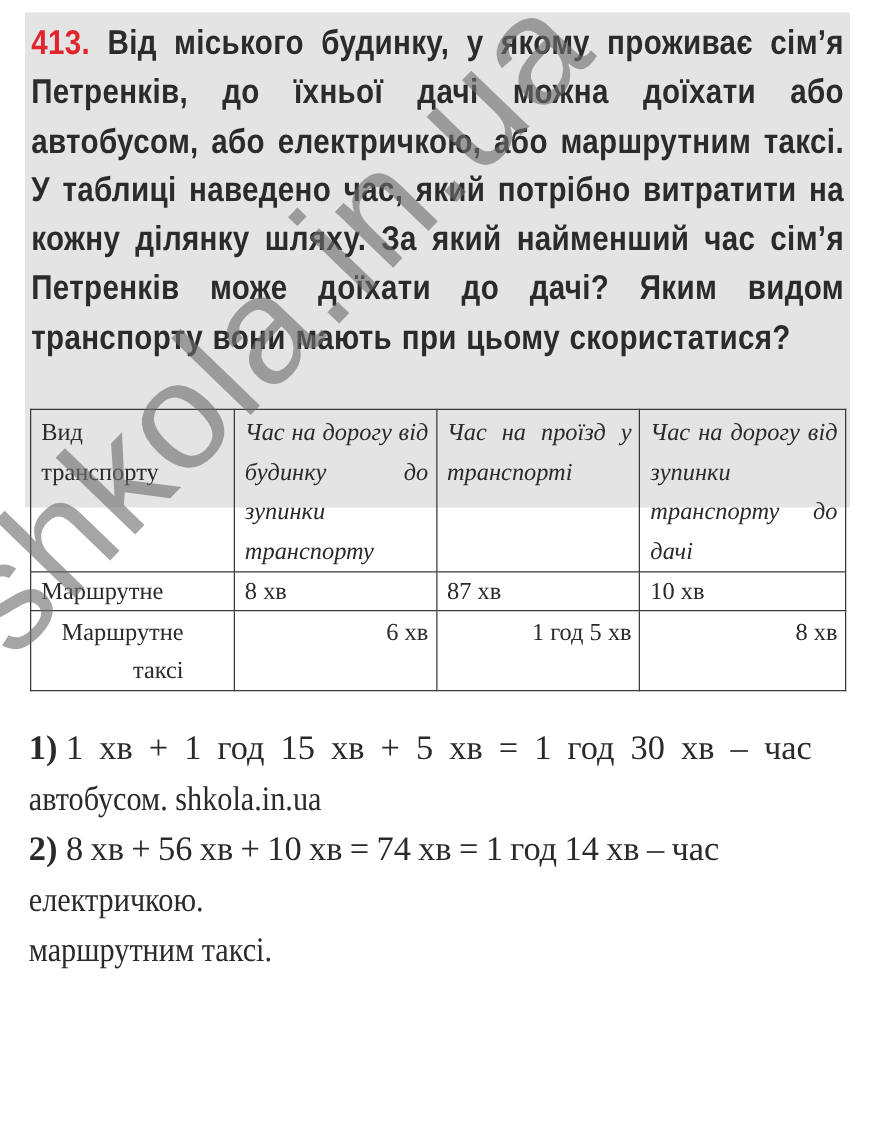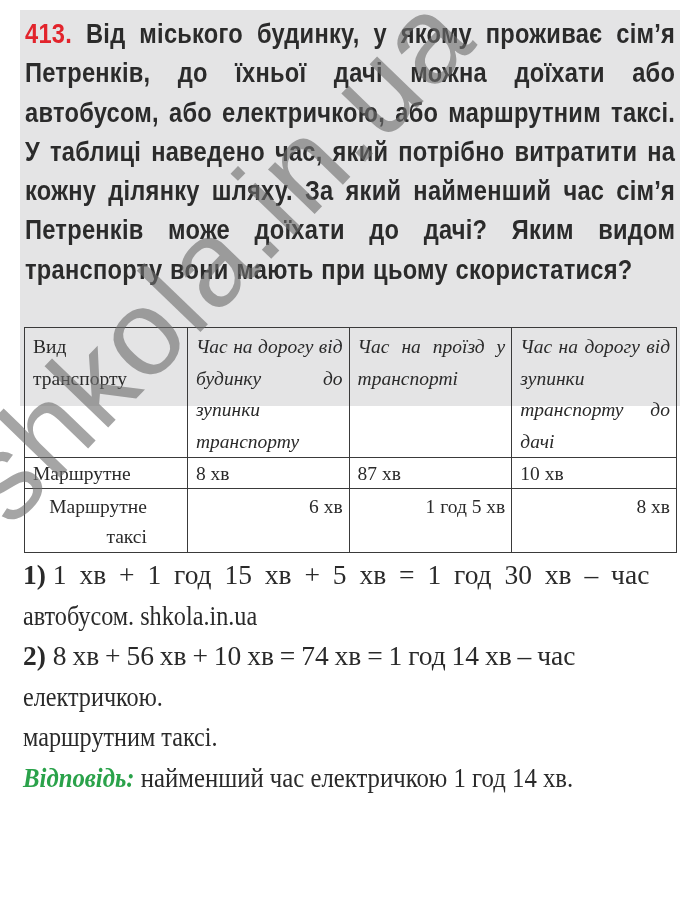--- a/index.html
+++ b/index.html
@@ -54,21 +54,21 @@
     col.c2 { width: 162px; }
     col.c3 { width: 163px; }
     col.c4 { width: 165px; }
     tr.header-row td { height: 125px; }
     tr.r1 td { height: 32px; line-height: 26px; }
     tr.r2 td { height: 31px; line-height: 26px; }
     tr.r3 td { height: 62px; line-height: 30px; text-align: right; }
 
     .solution {
       position: absolute;
-      left: 23px; top: 555px;
+      left: 23px; top: 578px;
       width: 655px;
       font-family: "Liberation Serif", "DejaVu Serif", serif;
       font-size: 27.5px;
       line-height: 40.5px;
       color: #2a2a2a;
     }
     .sol-line { white-space: nowrap; }
     .step-num { font-weight: bold; }
     .cond { transform: scaleX(0.88); transform-origin: left top; display: inline-block; }
     .answer-label {
@@ -147,18 +147,15 @@
   <div class="sol-line">
     <span class="step-num">2)</span>
     <span style="word-spacing:-1px">8 хв + 56 хв + 10 хв = 74 хв = 1 год 14 хв – час</span>
   </div>
   <div class="sol-line">
     <span class="cond">електричкою.</span>
   </div>
   <div class="sol-line">
     <span class="cond">маршрутним таксі.</span>
   </div>
-  <div class="sol-line">
-    <span class="cond" style="transform:scaleX(0.9)"><span class="answer-label">Відповідь:</span><span> найменший час електричкою 1 год 14 хв.</span></span>
-  </div>
 </div>
 
 <div class="watermark">shkola.in.ua</div>
 
 </body></html>

